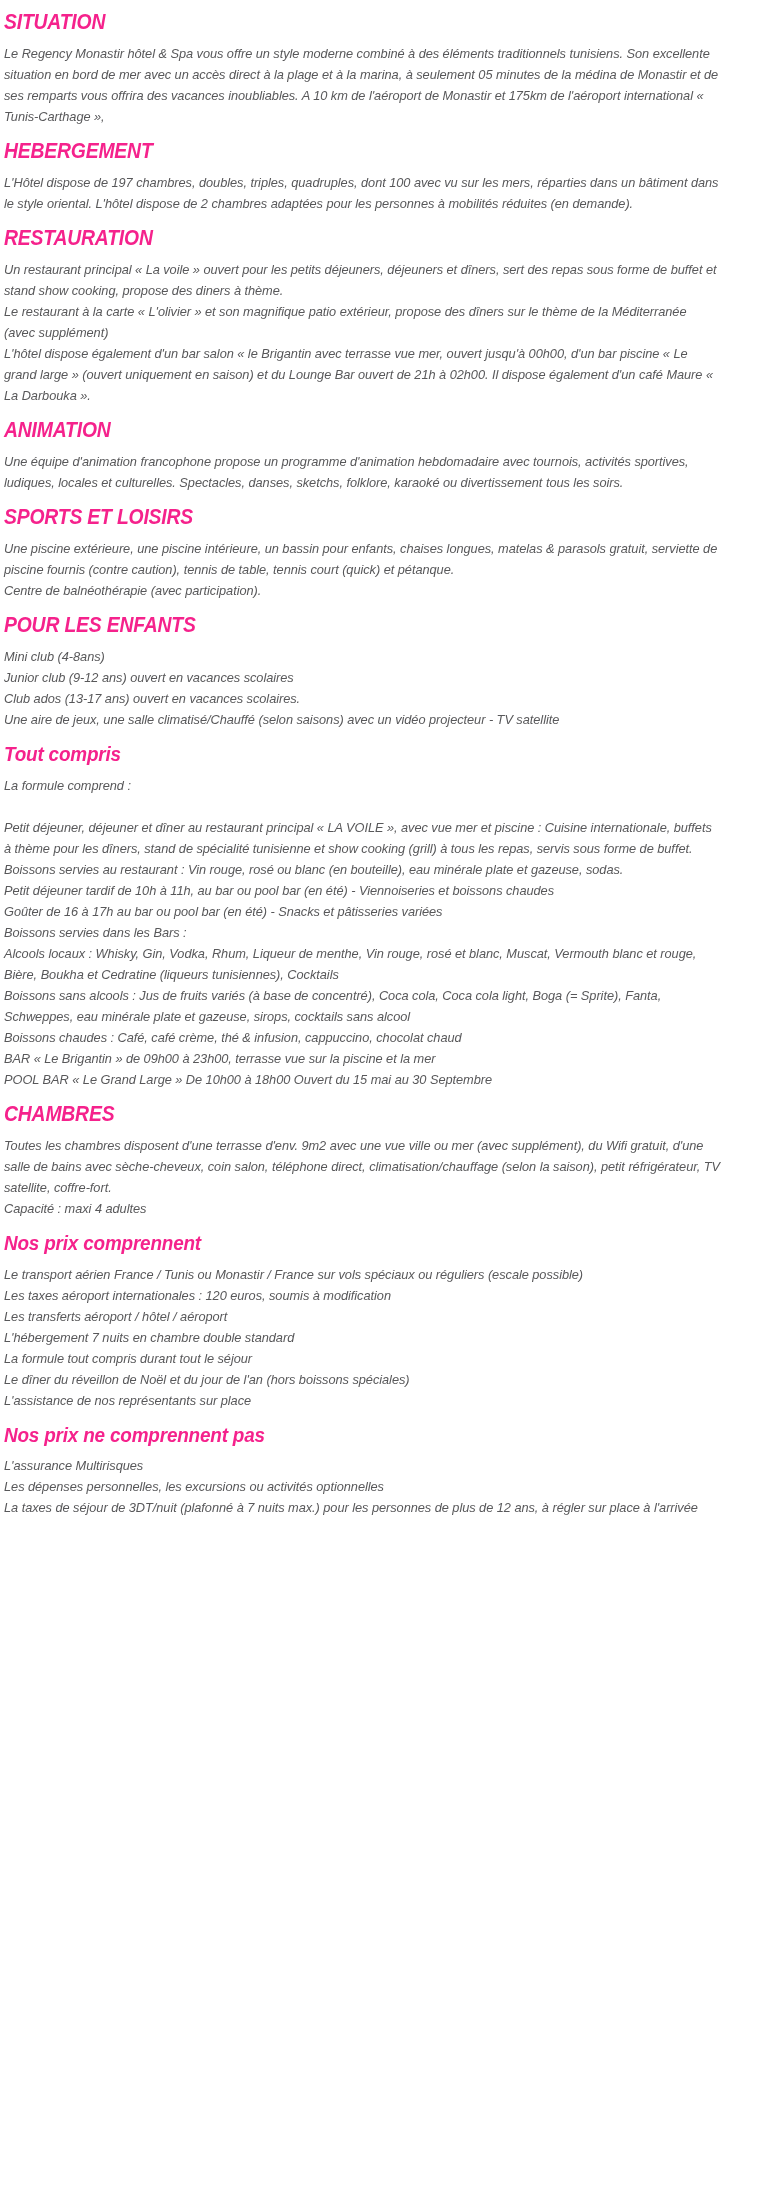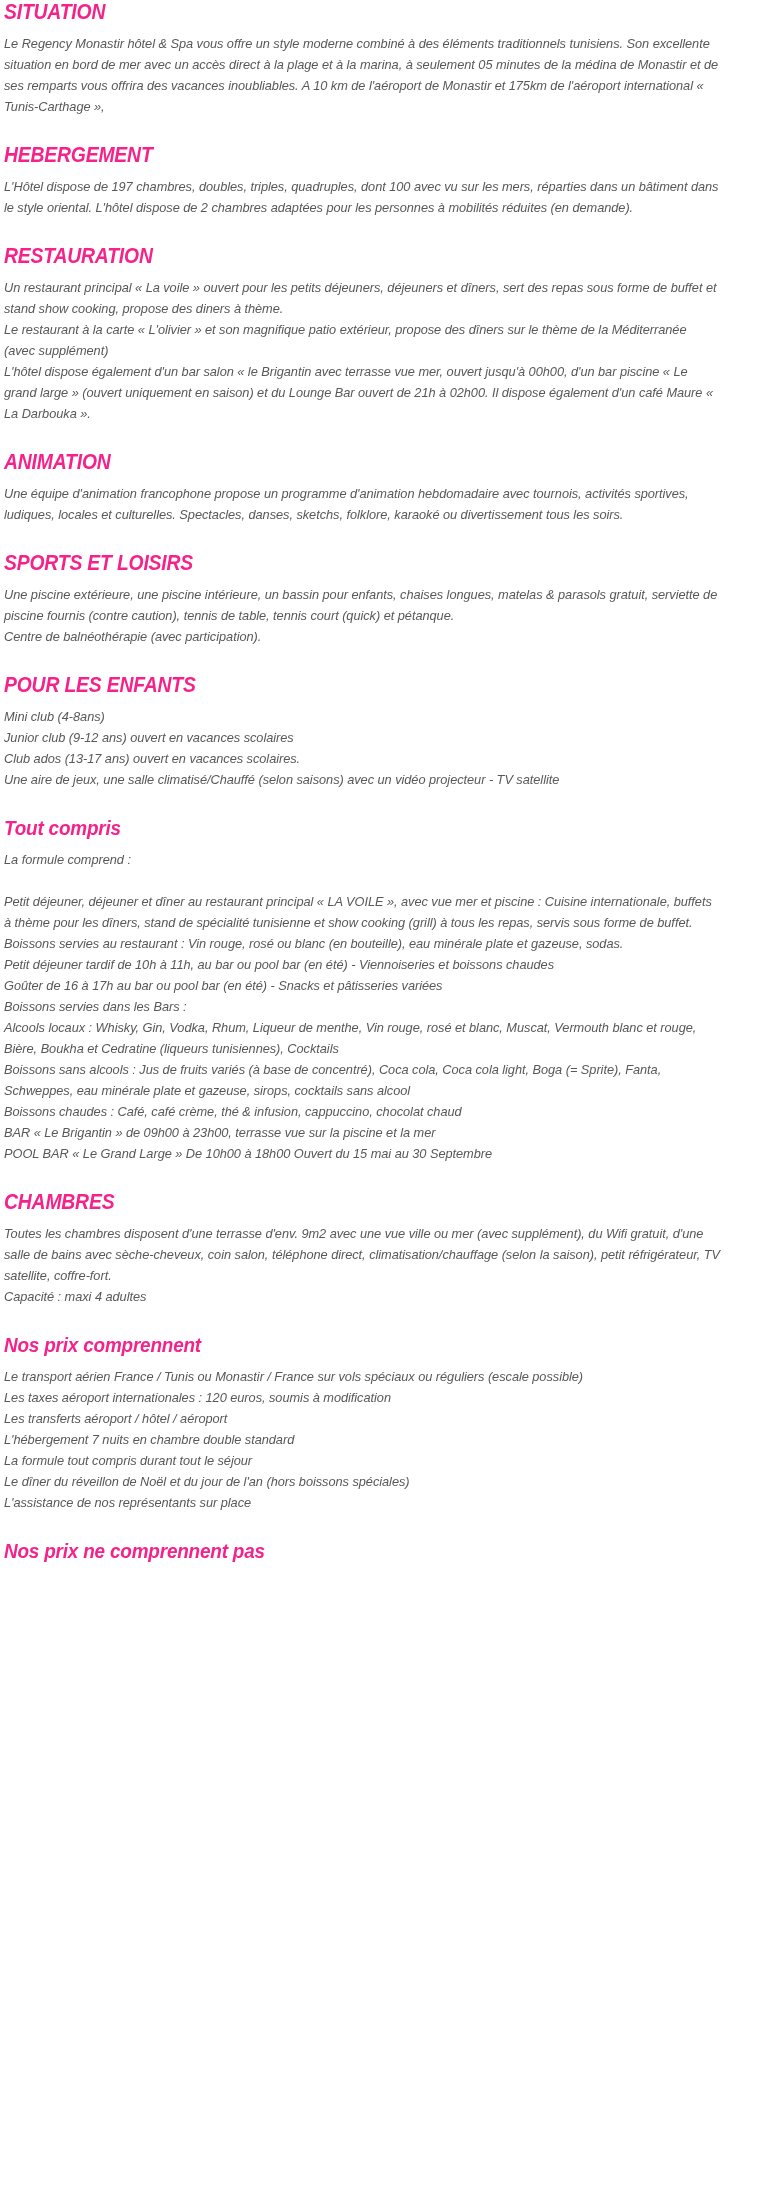--- a/index.html
+++ b/index.html
@@ -10,30 +10,30 @@
   }
   body {
     width: 758px;
     font-family: "Liberation Sans", "DejaVu Sans", sans-serif;
     color: #58585a;
     -webkit-font-smoothing: antialiased;
   }
   #page {
     width: 758px;
     box-sizing: border-box;
-    padding: 0 4px 6px 4px;
+    padding: 10px 4px 6px 4px;
     background: #ffffff;
   }
 
   
   .section {
     margin: 0;
     padding: 0;
   }
-  .section + .section { margin-top: 26px; }
+  .section + .section { margin-top: 12px; }
 
   
   h2.sec-title {
     margin: 0 0 9px 0;
     padding: 0;
     color: #f5228c;
     font-style: italic;
     font-weight: 700;
     font-size: 21.5px;
     line-height: 1.12;
@@ -135,14 +135,19 @@
         <p class="line" style="color: rgb(88, 88, 90);">Les taxes aéroport internationales : 120 euros, soumis à modification</p>
         <p class="line" style="color: rgb(88, 88, 90);">Les transferts aéroport / hôtel / aéroport</p>
         <p class="line" style="color: rgb(88, 88, 90);">L'hébergement 7 nuits en chambre double standard</p>
         <p class="line" style="color: rgb(88, 88, 90);">La formule tout compris durant tout le séjour</p>
         <p class="line" style="color: rgb(88, 88, 90);">Le dîner du réveillon de Noël et du jour de l'an (hors boissons spéciales)</p>
         <p class="line" style="color: rgb(88, 88, 90);">L'assistance de nos représentants sur place</p>
       </div>
     </section>
     <section class="section">
       <h2 class="sec-title mixed" style="color: rgb(245, 34, 140);">Nos prix ne comprennent pas</h2>
+      <div class="lines">
+        <p class="line" style="color: rgb(88, 88, 90);">L'assurance Multirisques</p>
+        <p class="line" style="color: rgb(88, 88, 90);">Les dépenses personnelles, les excursions ou activités optionnelles</p>
+        <p class="line" style="color: rgb(88, 88, 90);">La taxes de séjour de 3DT/nuit (plafonné à 7 nuits max.) pour les personnes de plus de 12 ans, à régler sur place à l'arrivée</p>
+      </div>
     </section>
   </div>
 
 </body></html>

